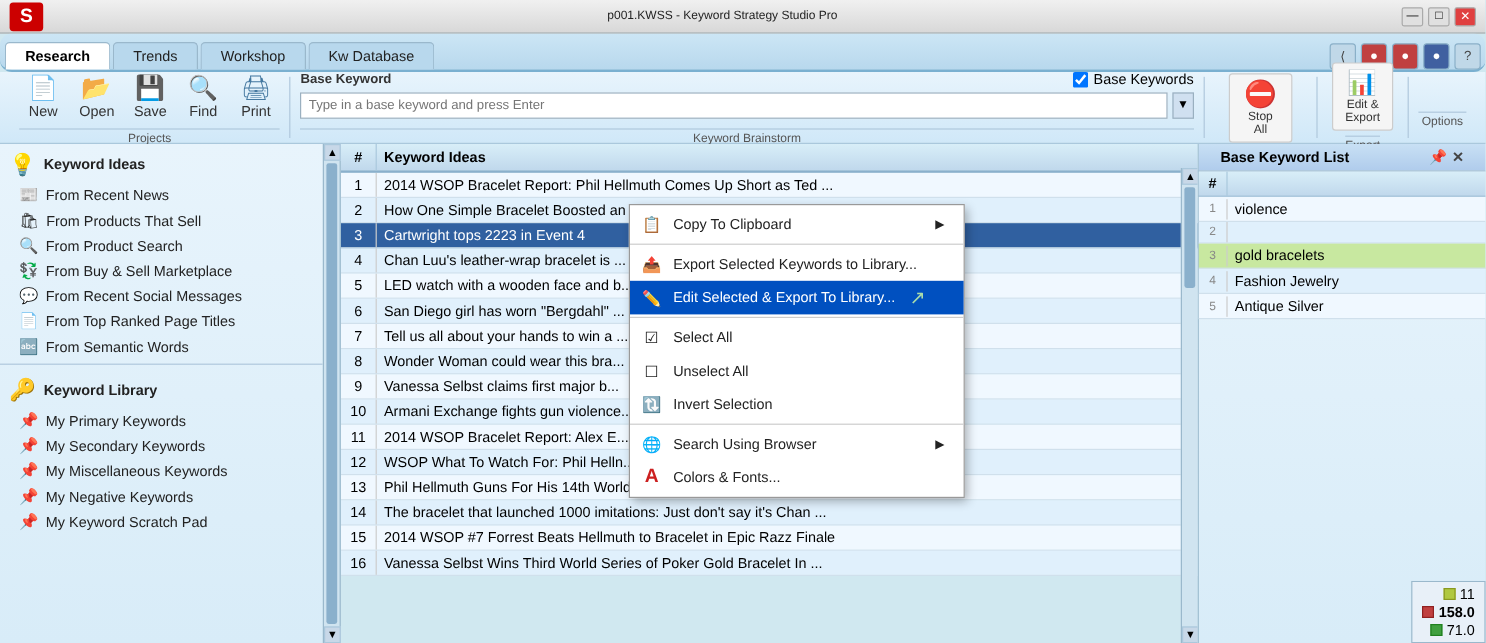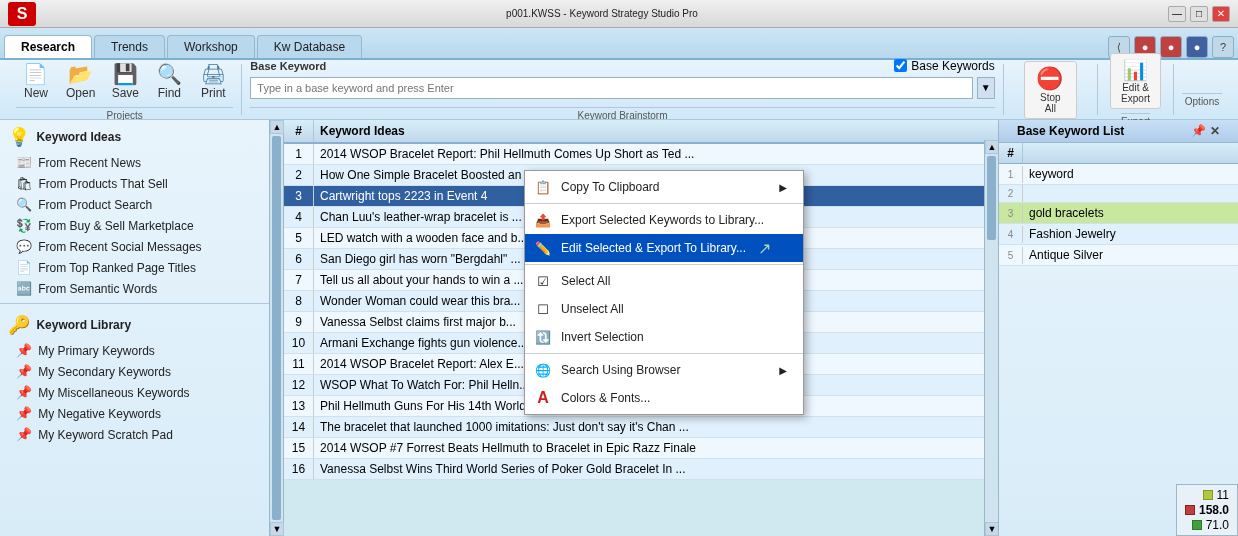--- a/index.html
+++ b/index.html
@@ -26,20 +26,21 @@
     .title-btn.close { background: #e04040; color: white; }
 
     
     .tab-bar {
       background: linear-gradient(to bottom, #cce6f5, #b8d8ed);
       display: flex;
       align-items: flex-end;
       padding: 4px 4px 0 4px;
       border-bottom: 2px solid #7ab0d0;
       height: 32px;
+      border-radius: 10px;
     }
     .tab {
       padding: 4px 16px;
       border: 1px solid #9ab8cc;
       border-bottom: none;
       border-radius: 4px 4px 0 0;
       cursor: pointer;
       font-size: 12px;
       color: #222;
       margin-right: 2px;
@@ -107,21 +108,21 @@
     .stop-btn .icon { font-size: 22px; color: #cc0000; }
     .stop-btn-label { font-size: 10px; color: #333; }
 
     .edit-export-btn {
       display: flex; flex-direction: column; align-items: center; padding: 4px 10px;
       background: #f5f5f5; border: 1px solid #ccc; border-radius: 3px; cursor: pointer; margin: 0 4px;
     }
     .edit-export-btn .icon { font-size: 20px; color: #4478a0; }
     .edit-export-btn-label { font-size: 10px; color: #333; }
 
-    .base-keywords-check { display: flex; align-items: center; gap: 4px; font-size: 11px; }
+    .base-keywords-check { display: flex; align-items: flex-end; gap: 4px; font-size: 11px; }
     .section-label-bar { font-size: 10px; color: #555; border-top: 1px solid #b0c8dc; text-align: center; padding-top: 2px; margin-top: 4px; }
 
     
     .sidebar {
       width: 270px; min-width: 270px;
       background: linear-gradient(to bottom, #e8f4fc, #d8ecf8);
       border-right: 1px solid #9ab8cc;
       display: flex;
       flex-direction: column;
       overflow-y: auto;
@@ -518,21 +519,21 @@
         <span class="right-panel-btn">📌</span>
         <span class="right-panel-btn">✕</span>
       </div>
     </div>
     <div class="right-table-header">
       <div class="right-col-num">#</div>
       <div class="right-col-kw"></div>
     </div>
     <div class="right-row">
       <div class="right-num">1</div>
-      <div class="right-kw">keyword</div>
+      <div class="right-kw">violence</div>
     </div>
     <div class="right-row">
       <div class="right-num">2</div>
     </div>
     <div class="right-row highlight" style="background:#c8e8a0;">
       <div class="right-num">3</div>
       <div class="right-kw">gold bracelets</div>
     </div>
     <div class="right-row">
       <div class="right-num">4</div>

